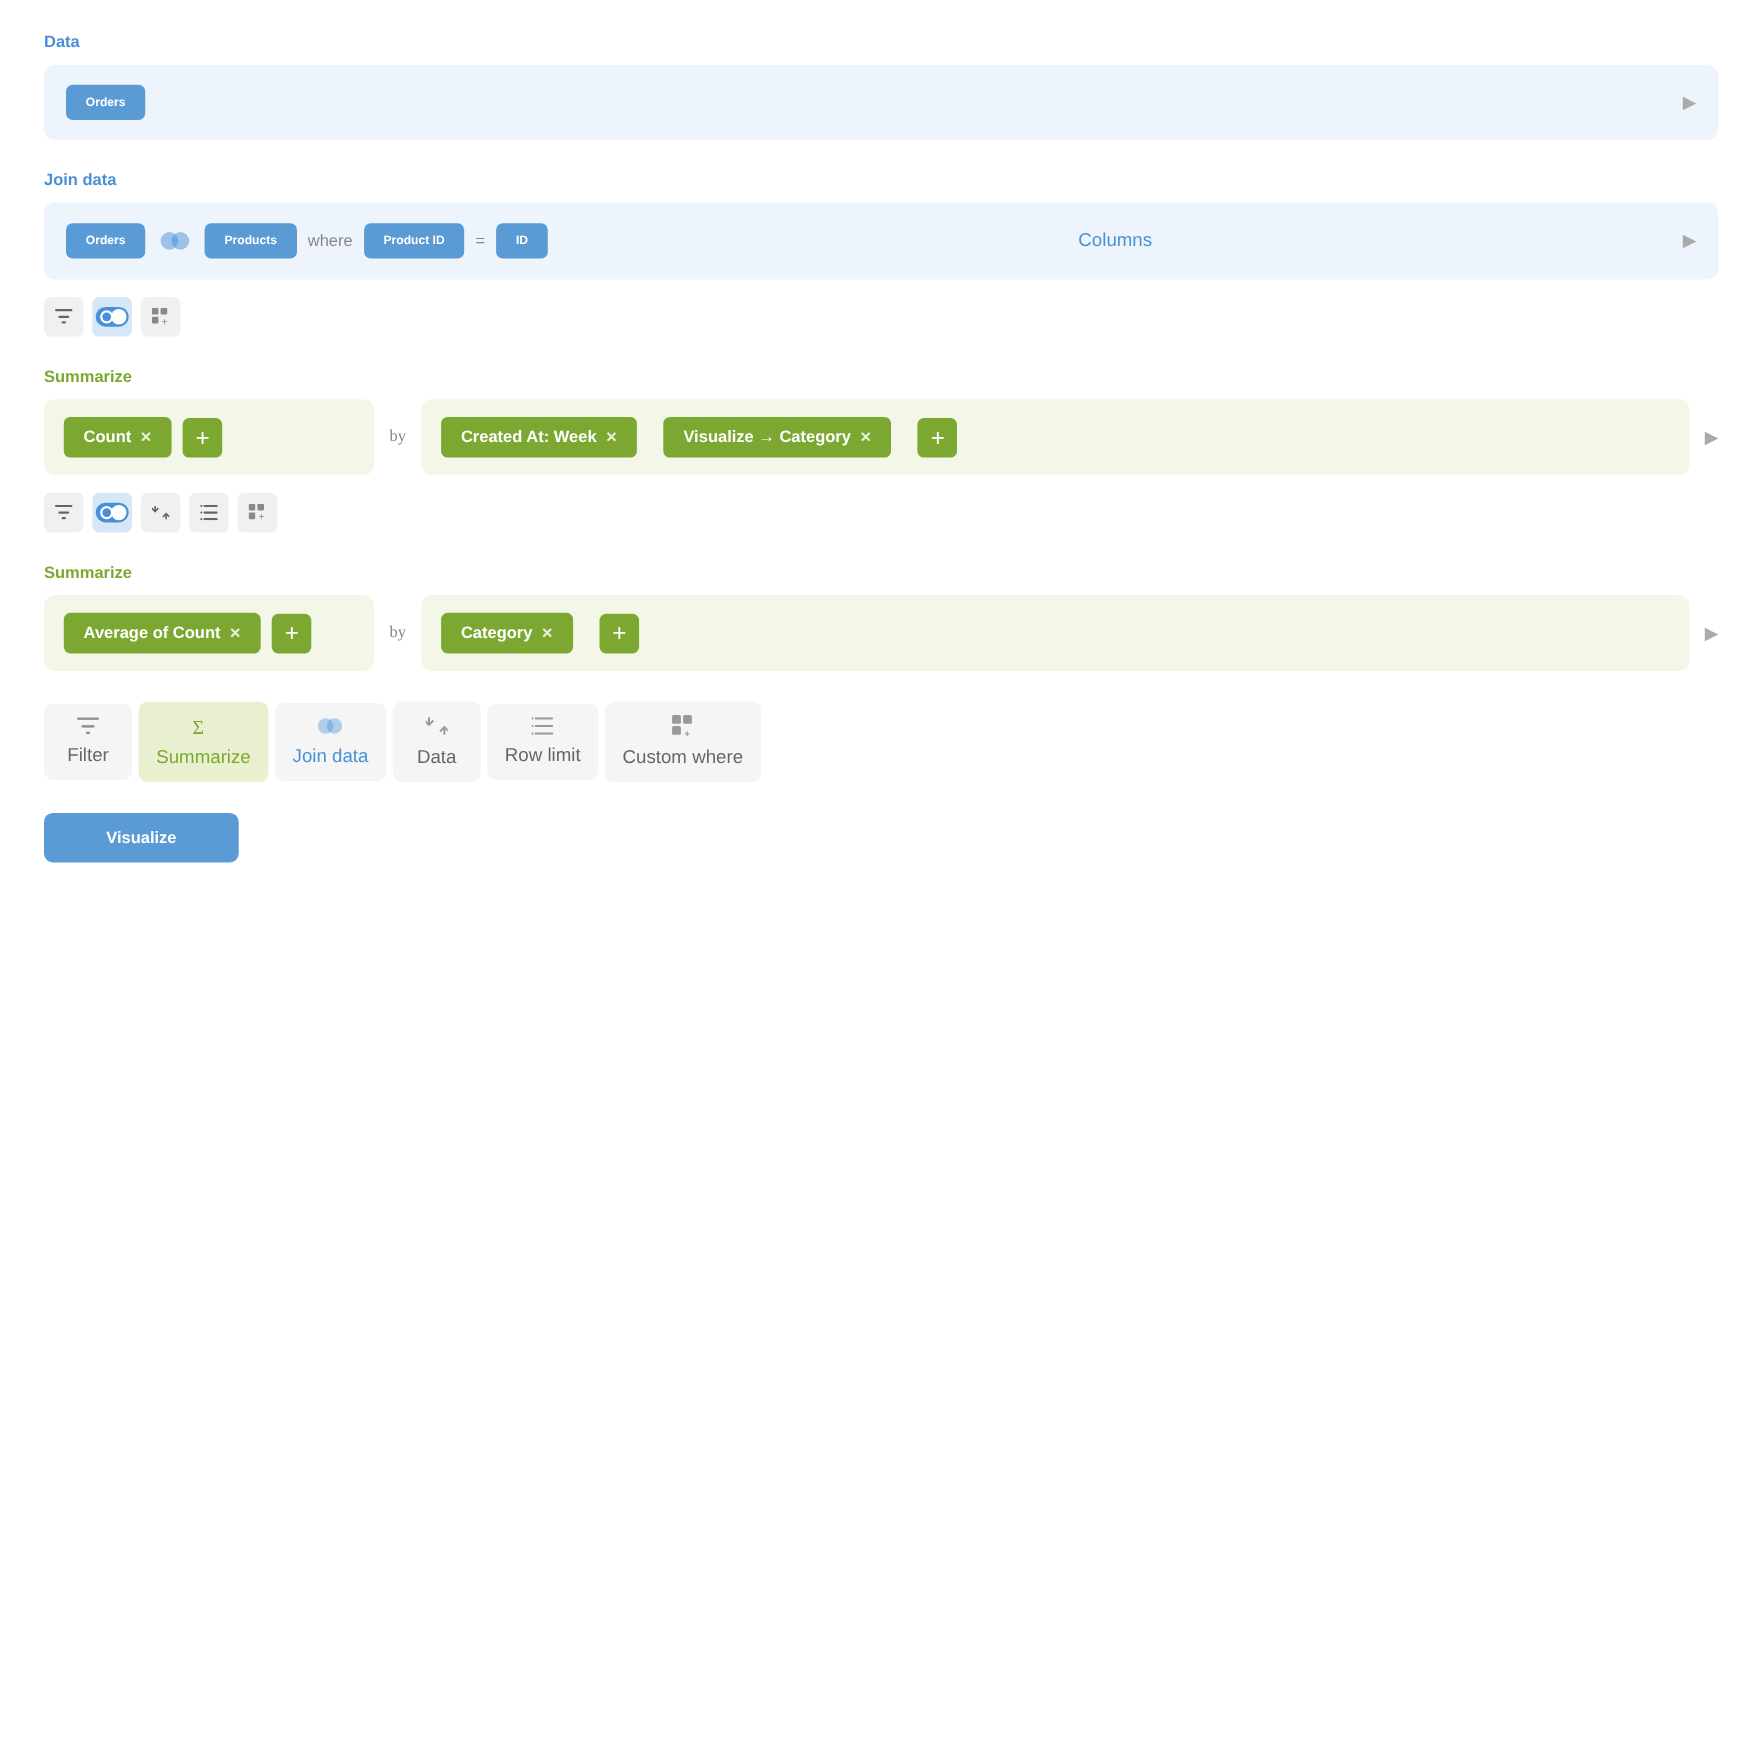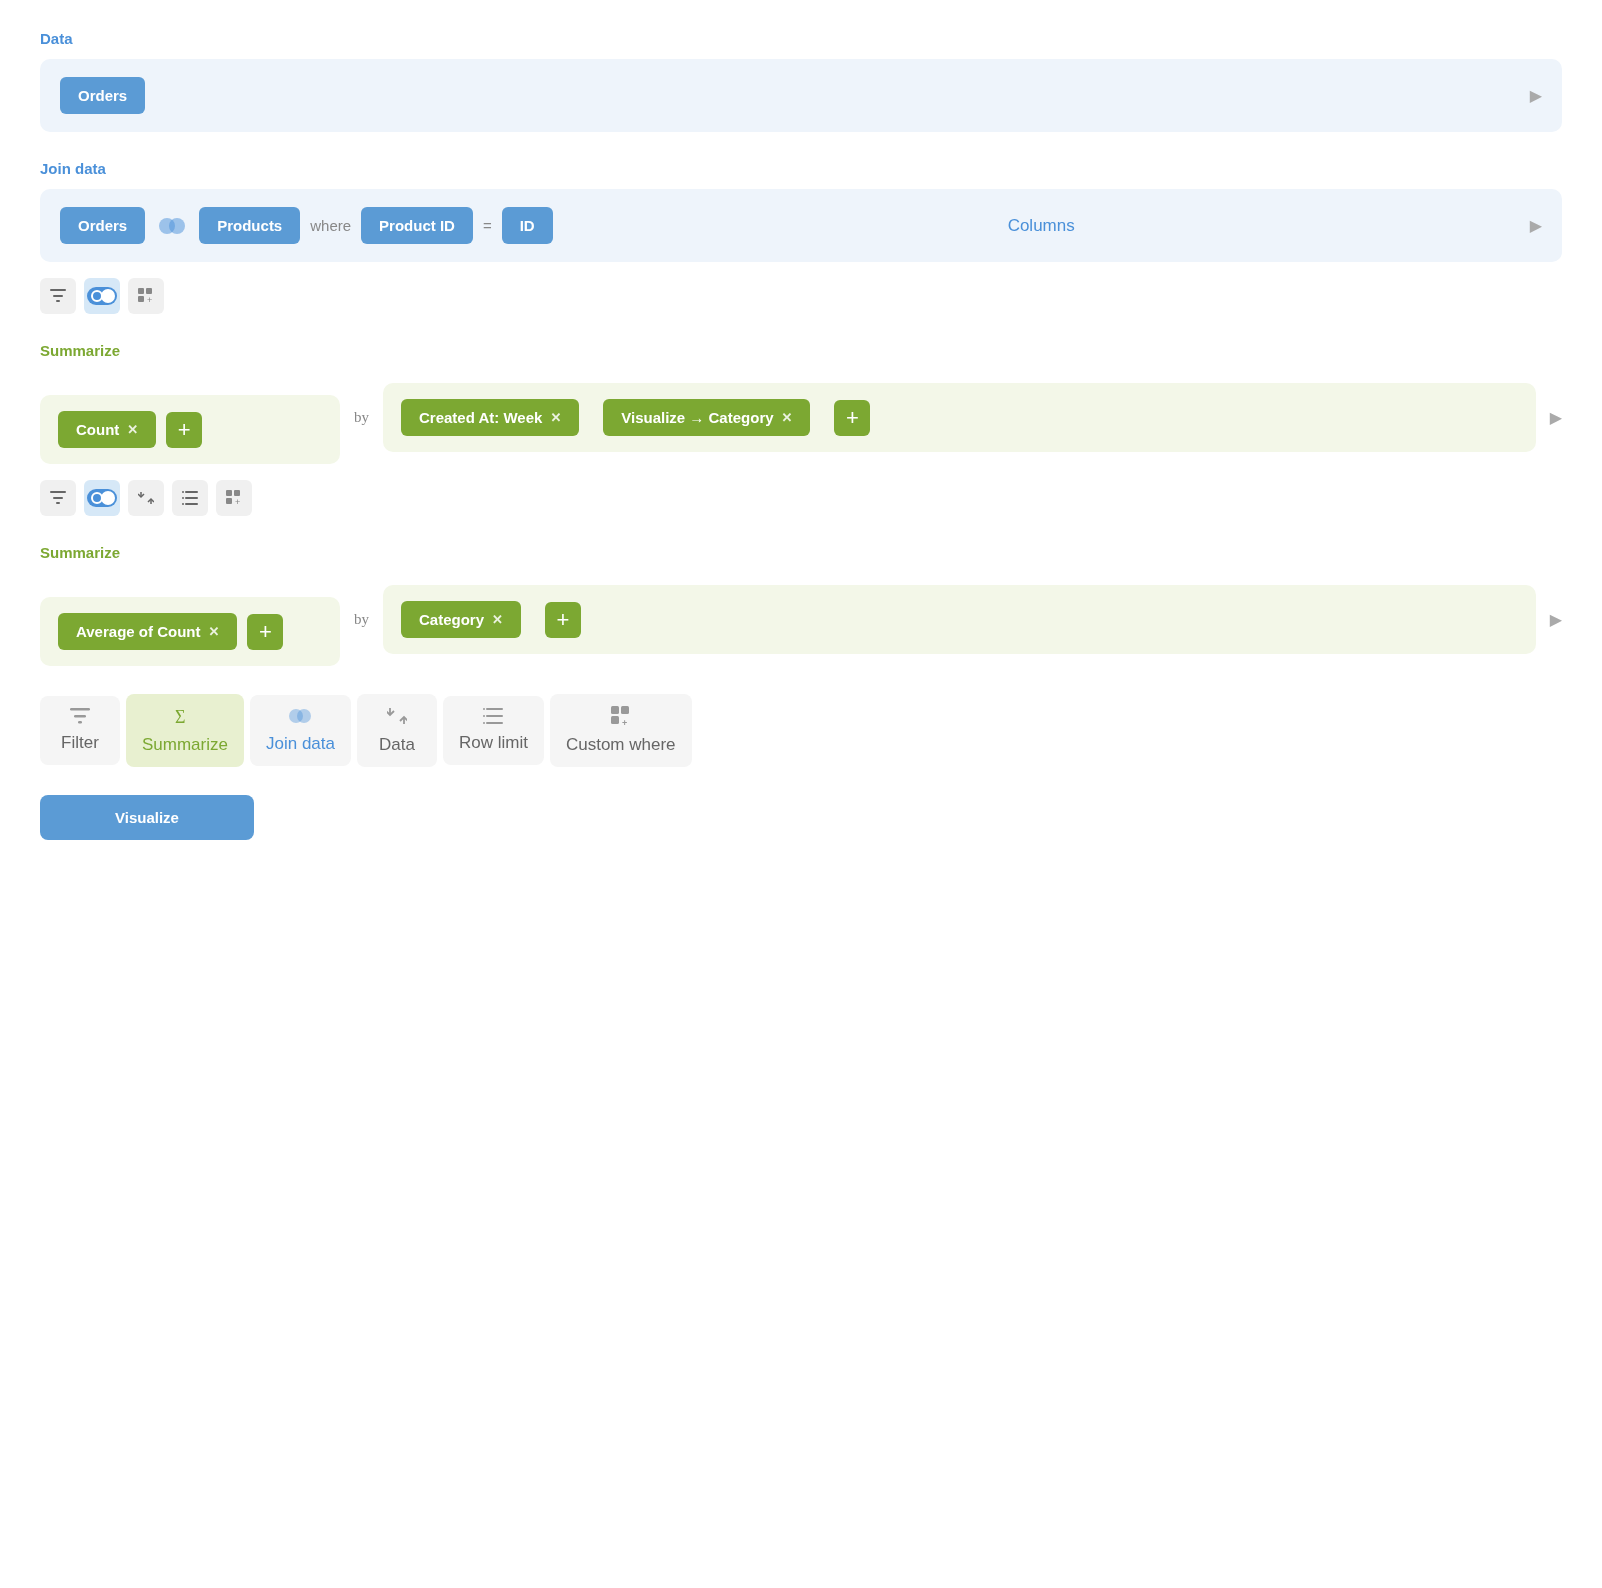--- a/index.html
+++ b/index.html
@@ -27,21 +27,21 @@
       gap: 10px;
       margin-bottom: 16px;
     }
 
     .btn-blue {
       background: #5b9bd5;
       color: #fff;
       border: none;
       border-radius: 6px;
       padding: 10px 18px;
-      font-size: 15px;
+      font-size: 11px;
       font-weight: 600;
       cursor: pointer;
     }
     .btn-green {
       background: #7ca832;
       color: #fff;
       border: none;
       border-radius: 6px;
       padding: 10px 18px;
       font-size: 15px;
@@ -130,21 +130,20 @@
       margin-bottom: 16px;
     }
     .summarize-left {
       background: #f3f7e8;
       border-radius: 10px;
       padding: 16px 18px;
       display: flex;
       align-items: center;
       gap: 10px;
       min-width: 300px;
-      margin-top: 24px;
     }
     .summarize-right {
       background: #f3f7e8;
       border-radius: 10px;
       padding: 16px 18px;
       display: flex;
       align-items: center;
       gap: 24px;
       flex: 1;
       flex-wrap: wrap;
@@ -192,21 +191,21 @@
 
     .visualize-btn {
       background: #5b9bd5;
       color: #fff;
       border: none;
       border-radius: 8px;
       padding: 14px 40px;
       font-size: 15px;
       font-weight: 600;
       cursor: pointer;
-      width: 214px;
+      width: 177px;
     }
 
     
     .toggle-icon {
       display: inline-flex;
       align-items: center;
       justify-content: center;
       width: 30px;
       height: 18px;
       border-radius: 10px;

